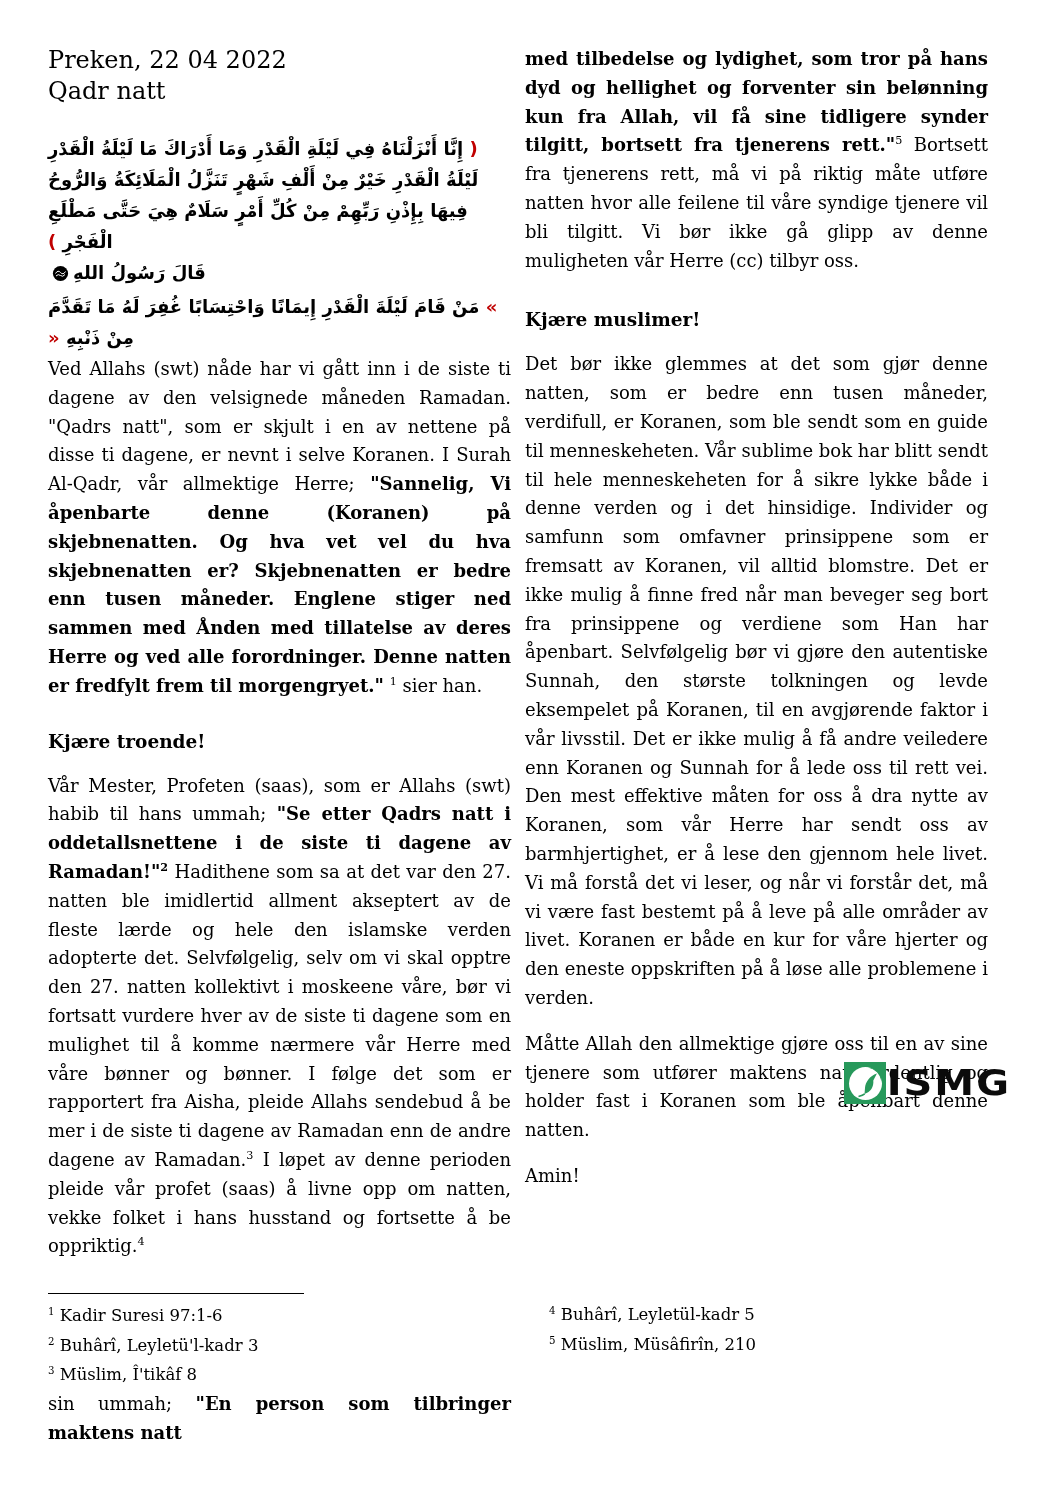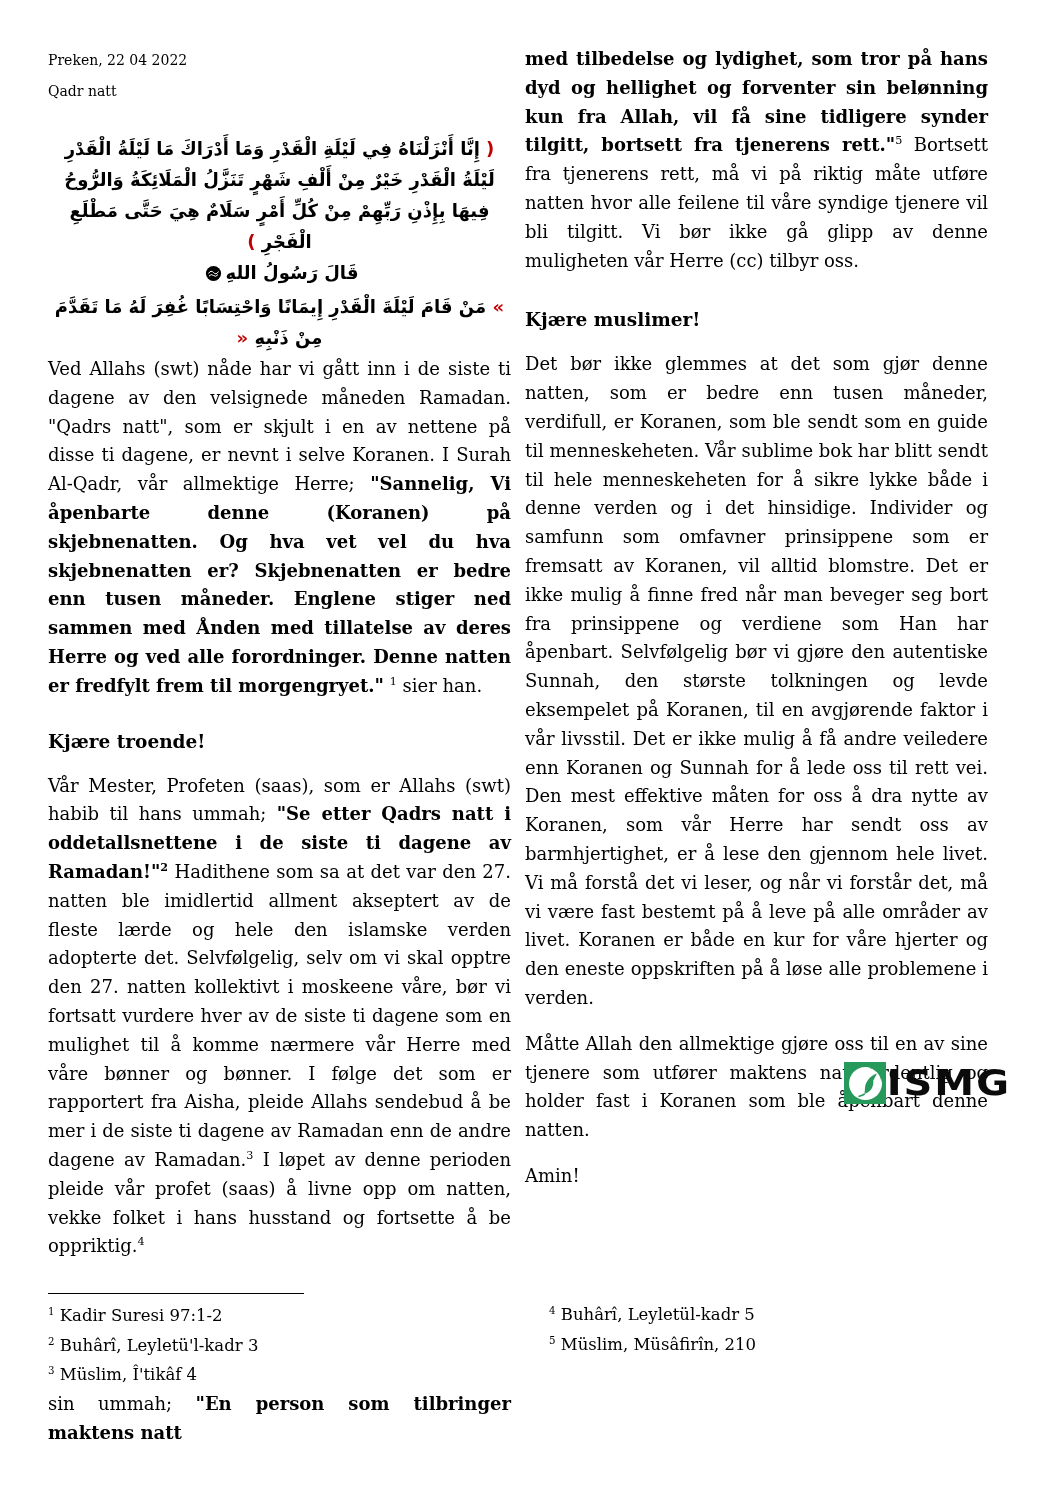--- a/index.html
+++ b/index.html
@@ -14,25 +14,25 @@
   .col {
     position: absolute;
     top: 45px;
     width: 463px;
     font-size: 18px;
     line-height: 28.8px;
   }
   .col-left  { left: 48px; }
   .col-right { left: 525px; }
 
-  .doc-header { font-size: 14px; line-height: 31px; margin-bottom: 26px; }
+  .doc-header { font-size: 24px; line-height: 31px; margin-bottom: 26px; }
 
   .arabic-block {
     direction: rtl;
-    text-align: center;
+    text-align: left;
     font-family: "DejaVu Sans", sans-serif;
     font-weight: bold;
     font-size: 18px;
     line-height: 31px;
     margin: 0 0 2px 0;
   }
   .arabic-block p { margin: 0; }
   .red { color: #c00000; }
   .salawat-line { display: block; }
   .salawat-icon { display: inline-block; vertical-align: -3px; margin: 0 4px; }
@@ -134,21 +134,21 @@
       <path d="M24 5.5 a16.5 16.5 0 0 1 13.5 14 a13 13 0 0 0 -13.5 -14 z" fill="#27995b"></path>
       <path d="M20.5 32 c 6.2 -1.6 9.4 -7.2 8.8 -13.4 l 3.6 -7.2 c -7.3 2.6 -11.4 8.3 -11.9 14.6 z" fill="#27995b"></path>
       <path d="M14.5 34.5 q 4.5 -1.2 6.2 -2.6" stroke="#27995b" stroke-width="1.6" fill="none"></path>
     </svg>
   </span>
   <span class="logo-word">ISMG</span>
 </div>
 
 <div class="footnotes footnotes-left">
   <div class="fn-rule"></div>
-  <div class="fn-line"><sup>1</sup><span> Kadir Suresi 97:1-2</span></div>
+  <div class="fn-line"><sup>1</sup><span> Kadir Suresi 97:1-6</span></div>
   <div class="fn-line"><sup>2</sup><span> Buhârî, Leyletü'l-kadr 3</span></div>
-  <div class="fn-line"><sup>3</sup><span> Müslim, Î'tikâf 4</span></div>
+  <div class="fn-line"><sup>3</sup><span> Müslim, Î'tikâf 8</span></div>
 </div>
 
 <div class="footnotes footnotes-right">
   <div class="fn-line"><sup>4</sup><span> Buhârî, Leyletül-kadr 5</span></div>
   <div class="fn-line"><sup>5</sup><span> Müslim, Müsâfirîn, 210</span></div>
 </div>
 
 </body></html>

